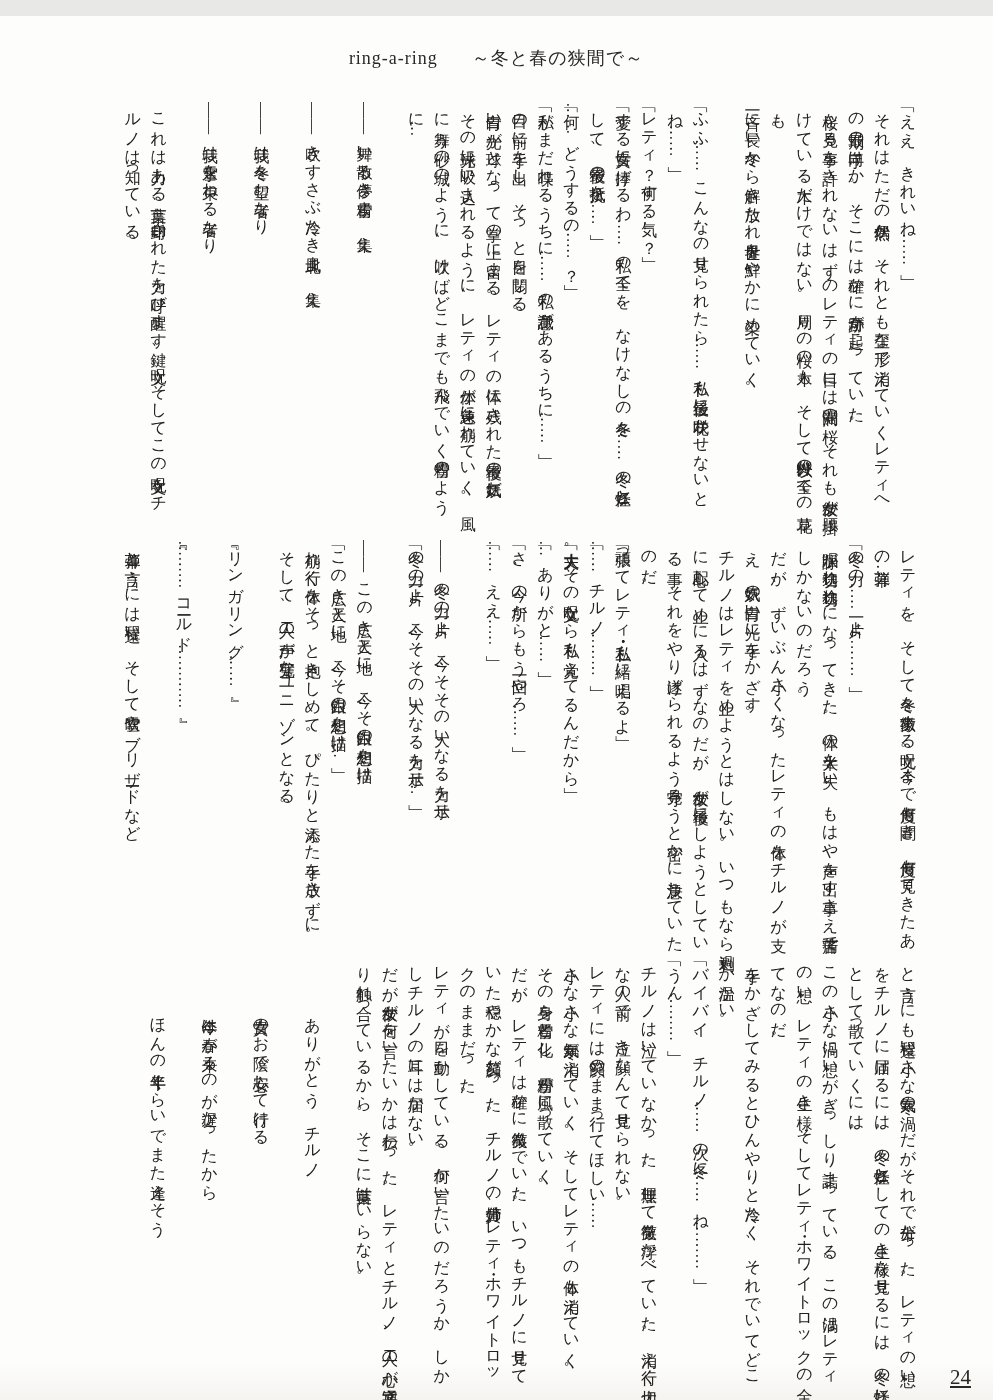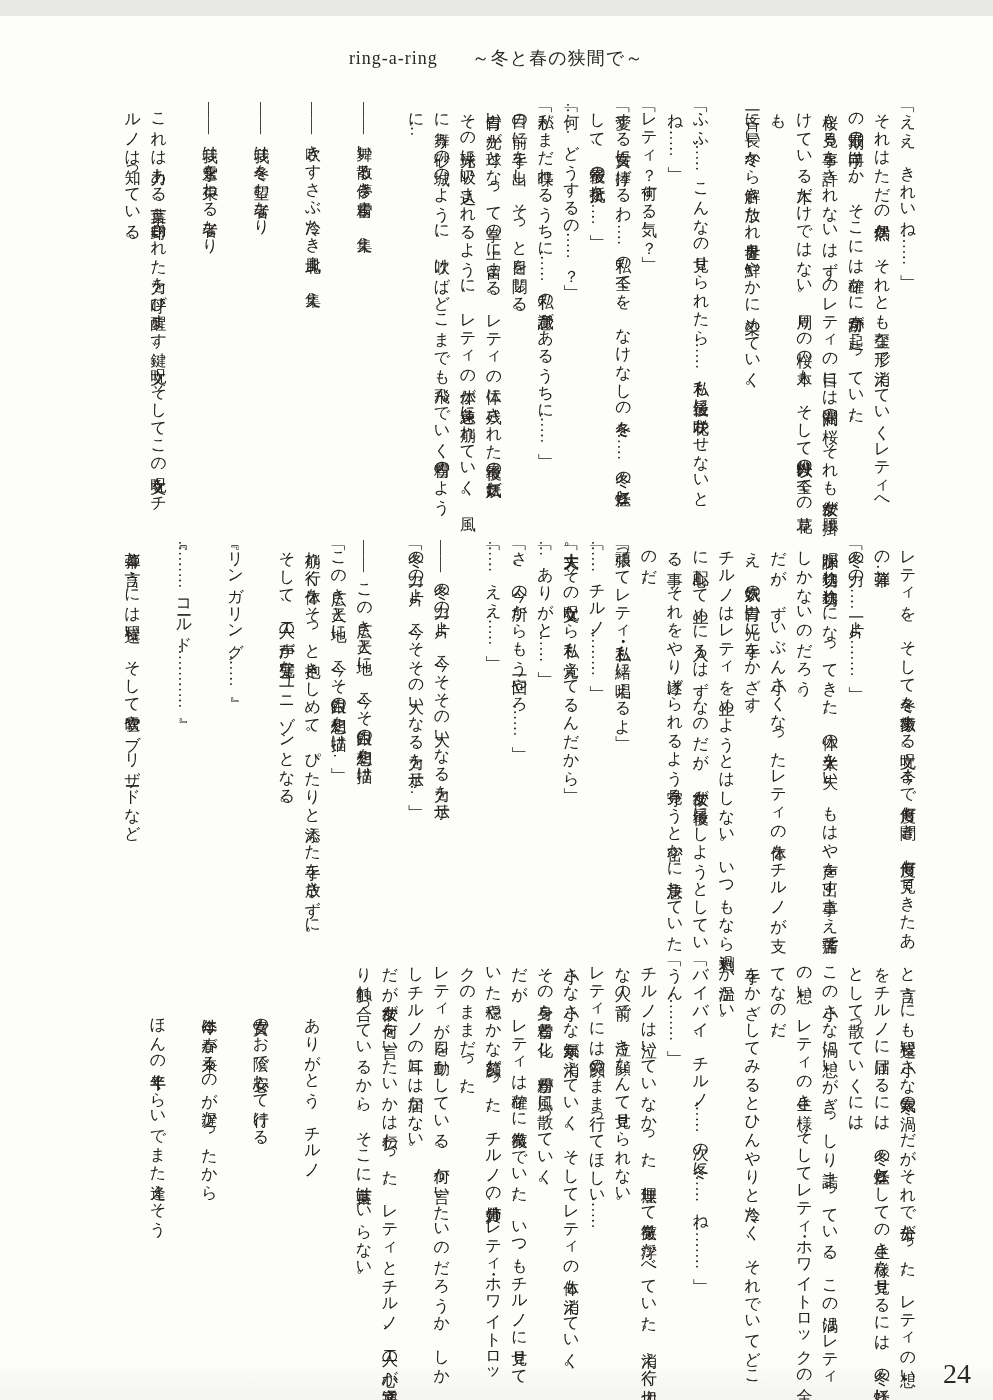--- a/index.html
+++ b/index.html
@@ -30,22 +30,23 @@
     color:#23211e;
   }
   .band p { margin:0; }
   .band p.gap { margin-block-start:1.6em; }
   .band p.ind3 { text-indent:3.2em; }
   .band-top    { top:86px;  height:414px; }
   .band-middle { top:524px; height:416px; }
   .band-bottom { top:940px; height:432px; }
   .page-number {
     position:absolute; right:22px; bottom:26px;
-    font-size:28px; color:#2a2825;
+    font-size:21px; color:#2a2825;
     font-family:"Liberation Serif","DejaVu Serif",serif;
+    text-decoration:underline;
   }
 </style>
 </head>
 <body>
 
 <div class="page">
 
   <div class="header">
     <span>ring-a-ring</span><span class="sp"></span><span>～冬と春の狭間で～</span>
   </div>

